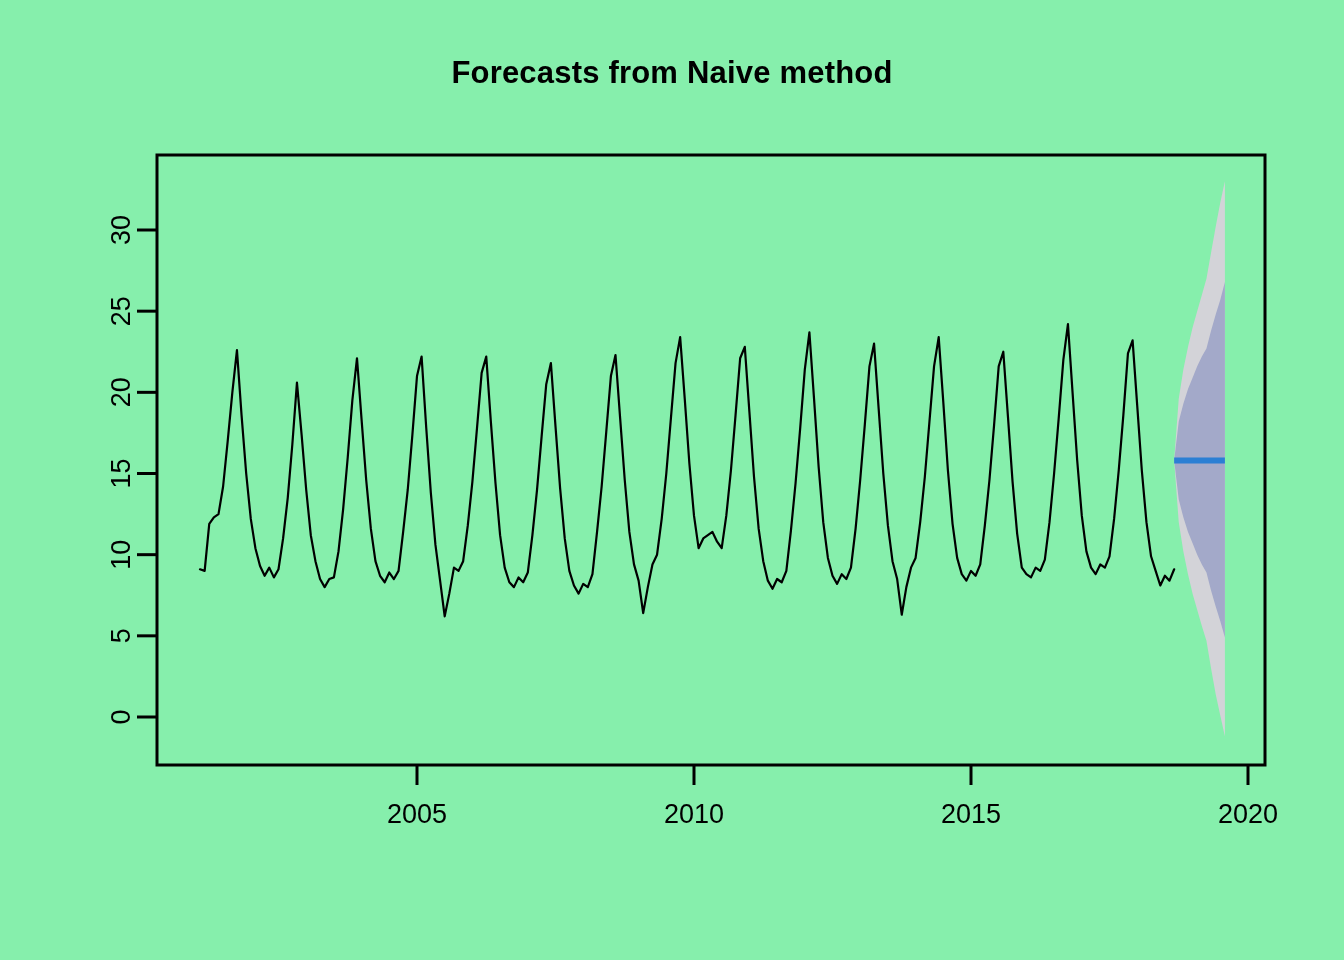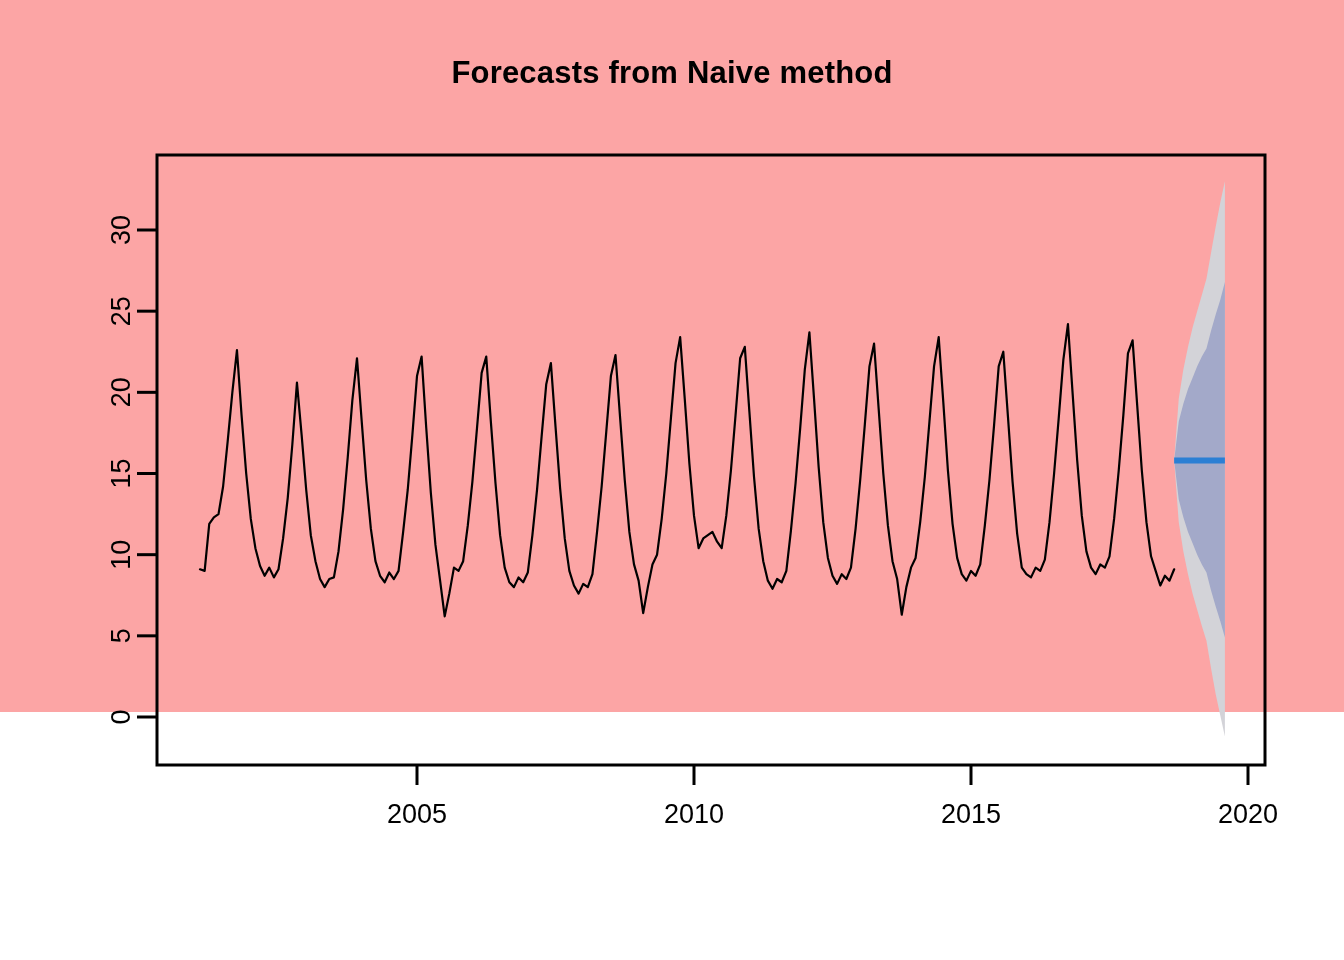--- a/index.html
+++ b/index.html
@@ -9,22 +9,22 @@
   }
   body {
     width: 1344px;
     height: 960px;
     font-family: "Liberation Sans", sans-serif;
     overflow: hidden;
   }
   #plot-root {
     position: relative;
     width: 1344px;
-    height: 712px;
-    background: #fca5a5;
+    height: 960px;
+    background: #86efac;
   }
   #chart-title {
     position: absolute;
     left: 0;
     top: 55px;
     width: 1344px;
     text-align: center;
     font-family: "Liberation Sans", sans-serif;
     font-weight: bold;
     font-size: 31px;

